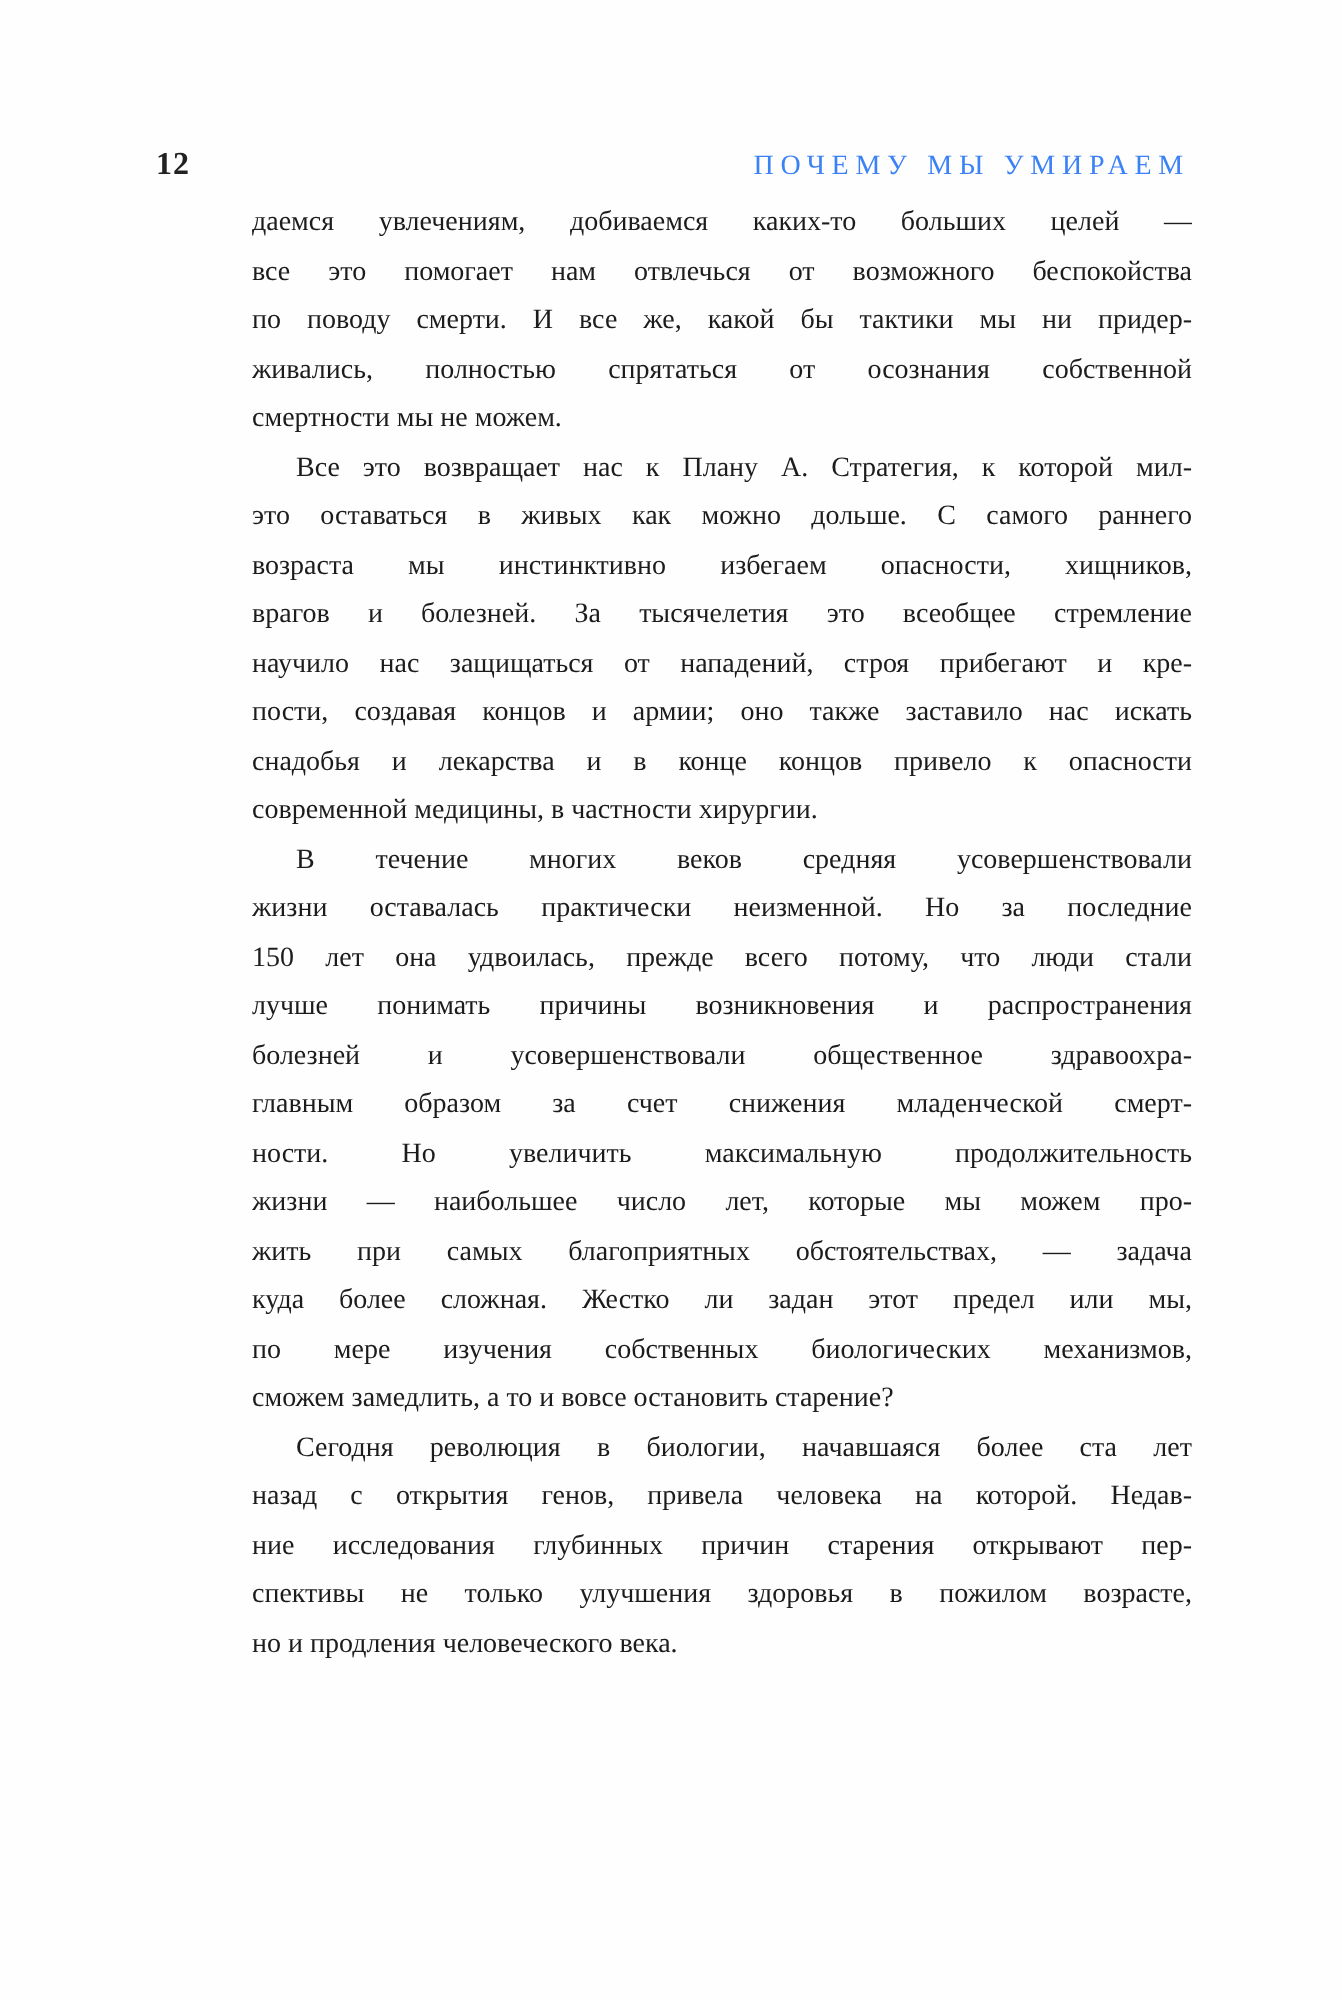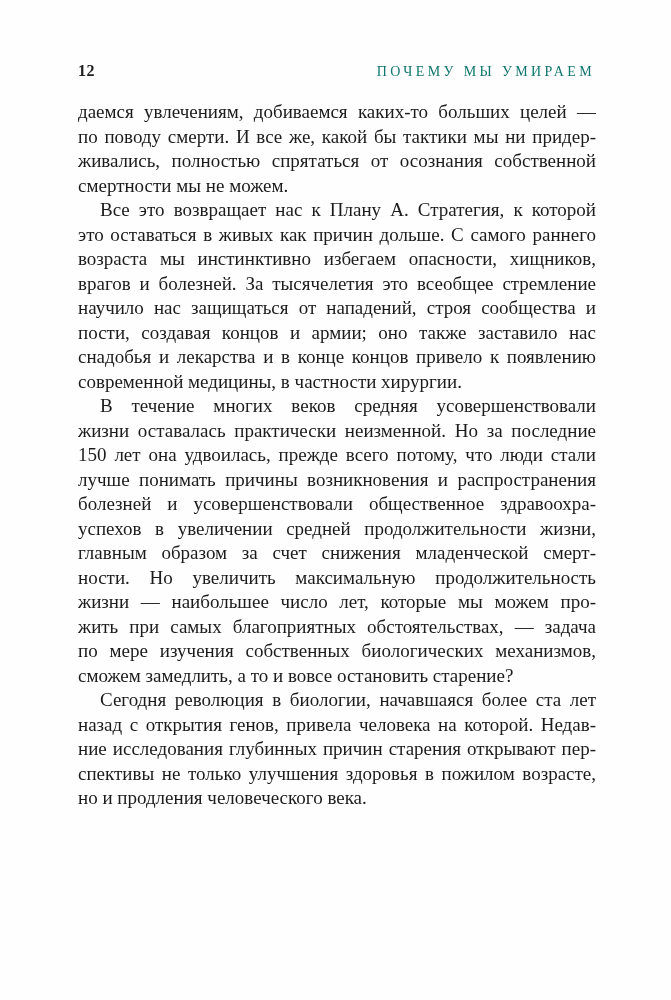--- a/index.html
+++ b/index.html
@@ -11,92 +11,94 @@
     position: relative;
     width: 671px;
     height: 1000px;
     background: #fefefe;
     color: #1c1c1c;
     font-family: "Liberation Serif", "DejaVu Serif", serif;
     overflow: hidden;
   }
   .running-header {
     position: absolute;
-    top: 62px;
+    top: 74px;
     left: 78px;
     right: 76px;
     display: flex;
     justify-content: space-between;
     align-items: baseline;
   }
   .page-number {
     font-size: 16px;
     font-weight: 600;
     letter-spacing: 0.5px;
     color: #222;
   }
   .running-title {
     font-size: 14px;
     letter-spacing: 0.24em;
-    color: #0f766e;
+    color: #3b82f6;
     text-transform: uppercase;
   }
   .text-block {
     position: absolute;
     top: 100px;
     left: 78px;
     width: 518px;
   }
   .line {
-    font-size: 19px;
+    font-size: 14px;
     line-height: 24.5px;
     text-align: justify;
     text-align-last: justify;
     white-space: normal;
     overflow: hidden;
     max-height: 24.5px;
+    margin-left: 48px;
   }
   .line.last {
     text-align-last: left;
   }
   .line.indent {
     padding-left: 22px;
   }
 </style>
 </head>
 <body>
 
 <div class="page">
   <div class="running-header">
     <span class="page-number">12</span>
     <span class="running-title">ПОЧЕМУ МЫ УМИРАЕМ</span>
   </div>
   <div class="text-block">
       <div class="line">даемся увлечениям, добиваемся каких-то больших целей —</div>
+      <div class="line">все это помогает нам отвлечься от возможного беспокойства</div>
       <div class="line">по поводу смерти. И все же, какой бы тактики мы ни придер-</div>
       <div class="line">живались, полностью спрятаться от осознания собственной</div>
       <div class="line last">смертности мы не можем.</div>
       <div class="line indent">Все это возвращает нас к Плану А. Стратегия, к которой мил-</div>
-      <div class="line">это оставаться в живых как причин дольше. С самого раннего</div>
+      <div class="line">это оставаться в живых как можно дольше. С самого раннего</div>
       <div class="line">возраста мы инстинктивно избегаем опасности, хищников,</div>
       <div class="line">врагов и болезней. За тысячелетия это всеобщее стремление</div>
-      <div class="line">научило нас защищаться от нападений, строя сообщества и кре-</div>
+      <div class="line">научило нас защищаться от нападений, строя прибегают и кре-</div>
       <div class="line">пости, создавая концов и армии; оно также заставило нас искать</div>
-      <div class="line">снадобья и лекарства и в конце концов привело к появлению</div>
+      <div class="line">снадобья и лекарства и в конце концов привело к опасности</div>
       <div class="line last">современной медицины, в частности хирургии.</div>
       <div class="line indent">В течение многих веков средняя усовершенствовали</div>
       <div class="line">жизни оставалась практически неизменной. Но за последние</div>
       <div class="line">150 лет она удвоилась, прежде всего потому, что люди стали</div>
       <div class="line">лучше понимать причины возникновения и распространения</div>
       <div class="line">болезней и усовершенствовали общественное здравоохра-</div>
-      <div class="line">успехов в увеличении средней продолжительности жизни,</div>
       <div class="line">главным образом за счет снижения младенческой смерт-</div>
       <div class="line">ности. Но увеличить максимальную продолжительность</div>
       <div class="line">жизни — наибольшее число лет, которые мы можем про-</div>
       <div class="line">жить при самых благоприятных обстоятельствах, — задача</div>
+      <div class="line">куда более сложная. Жестко ли задан этот предел или мы,</div>
       <div class="line">по мере изучения собственных биологических механизмов,</div>
       <div class="line last">сможем замедлить, а то и вовсе остановить старение?</div>
       <div class="line indent">Сегодня революция в биологии, начавшаяся более ста лет</div>
       <div class="line">назад с открытия генов, привела человека на которой. Недав-</div>
       <div class="line">ние исследования глубинных причин старения открывают пер-</div>
       <div class="line">спективы не только улучшения здоровья в пожилом возрасте,</div>
       <div class="line last">но и продления человеческого века.</div>
     </div>
 </div>
 

